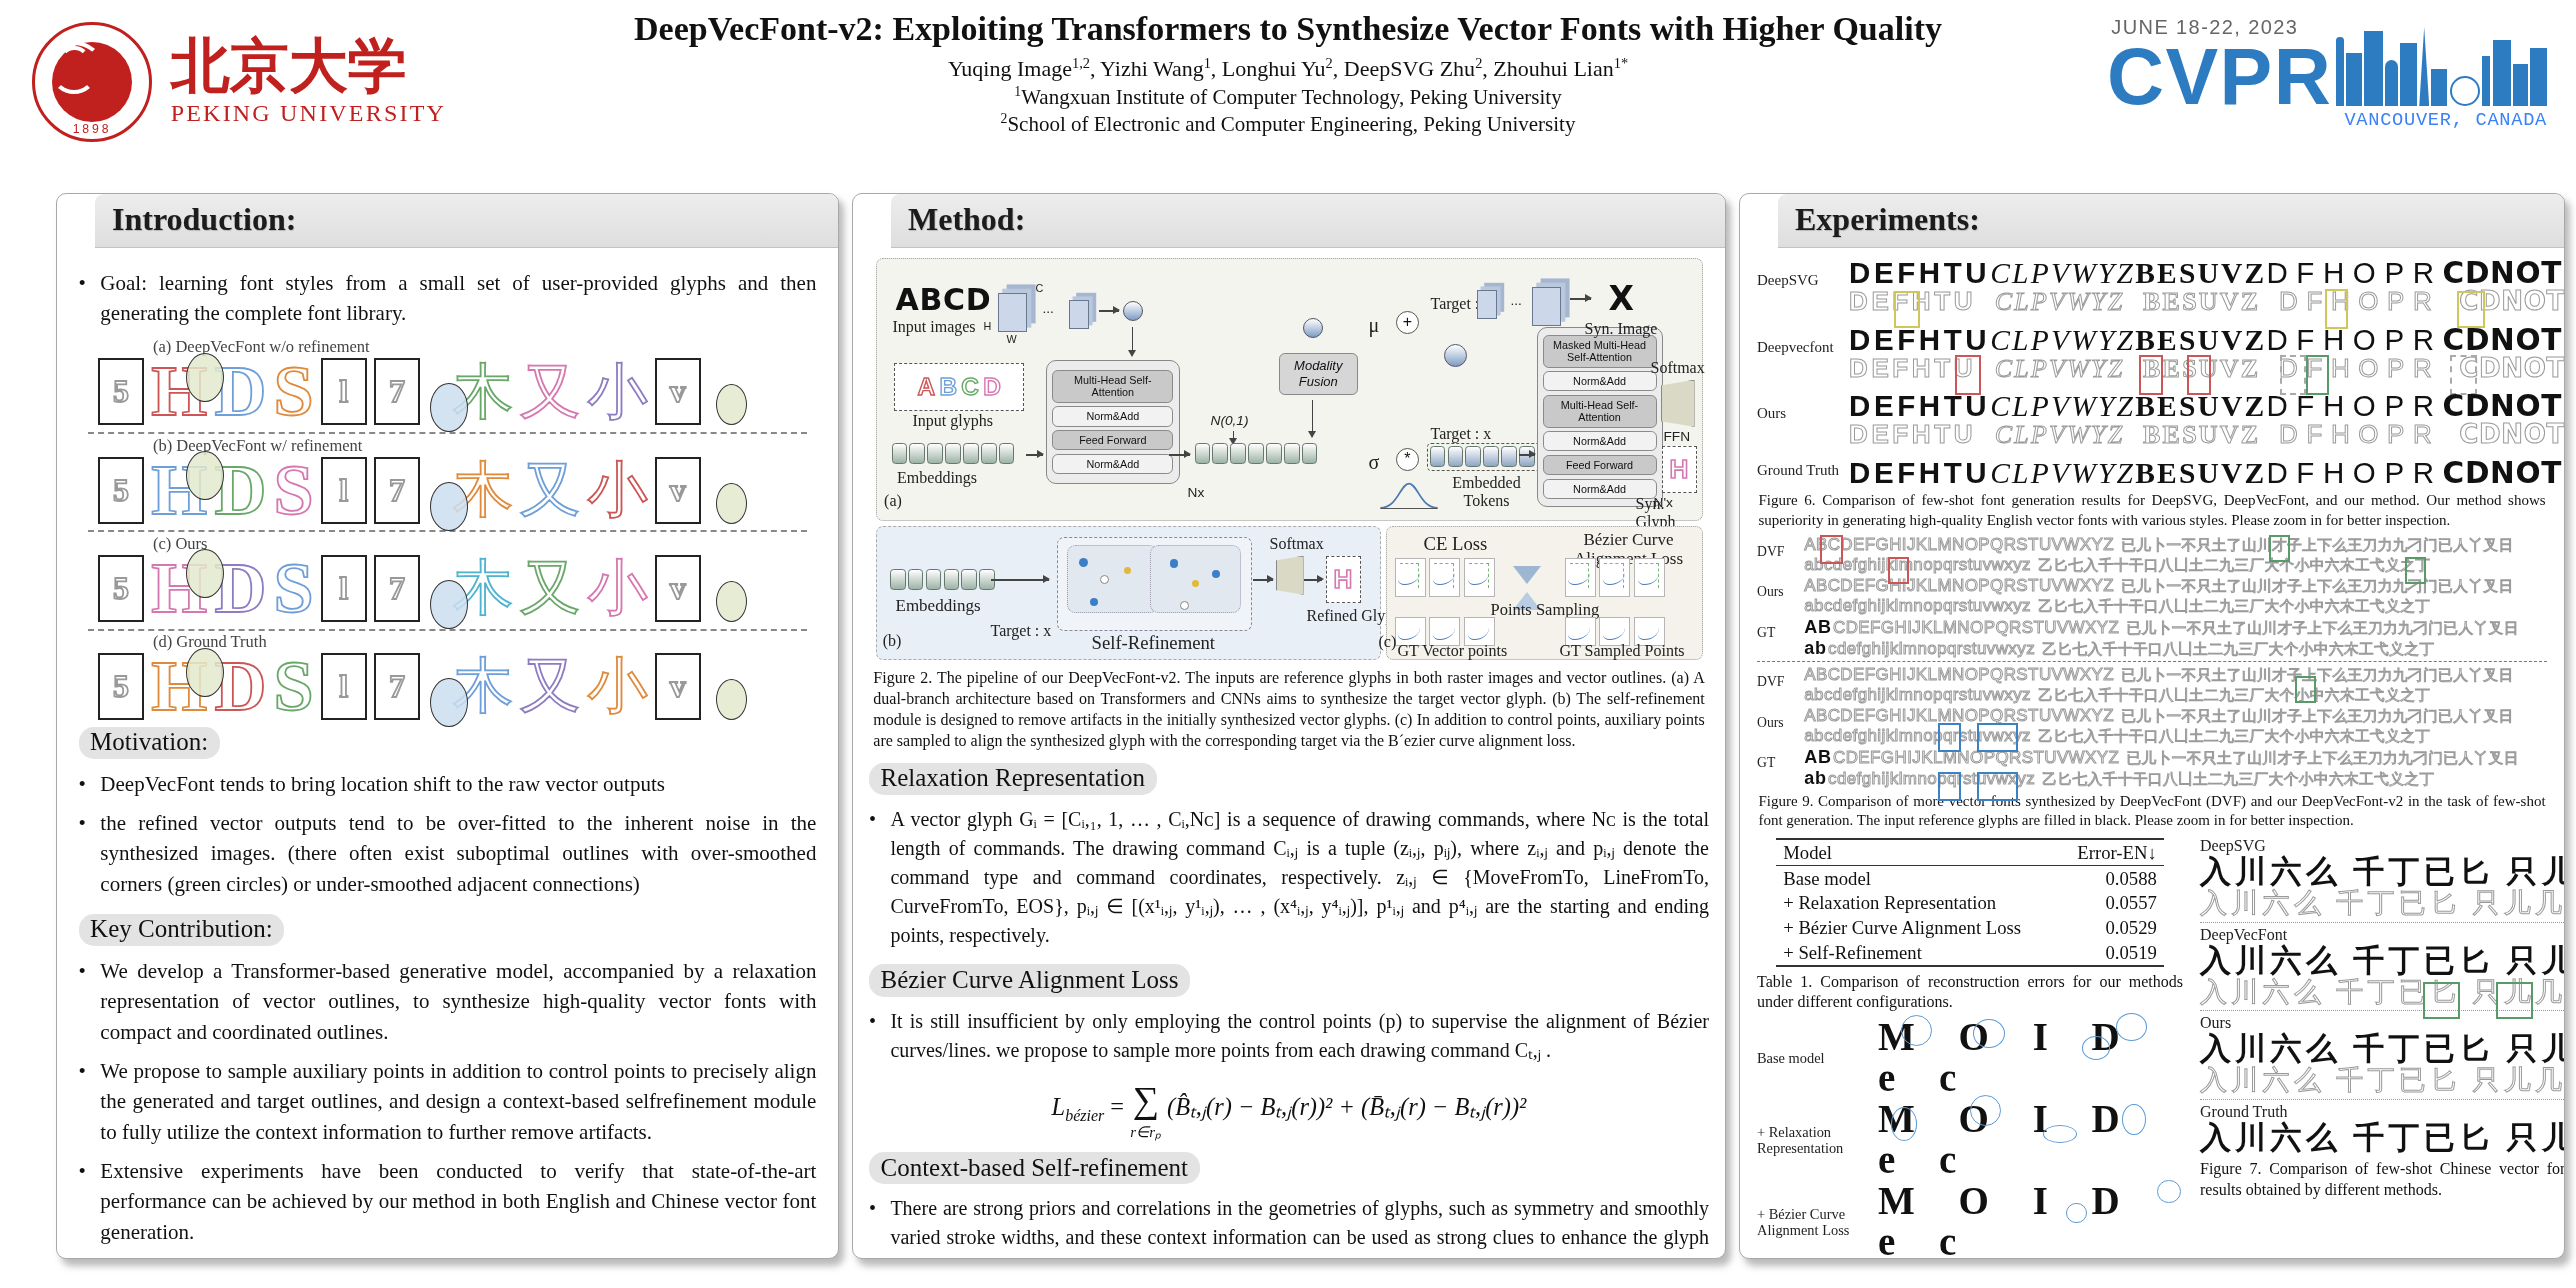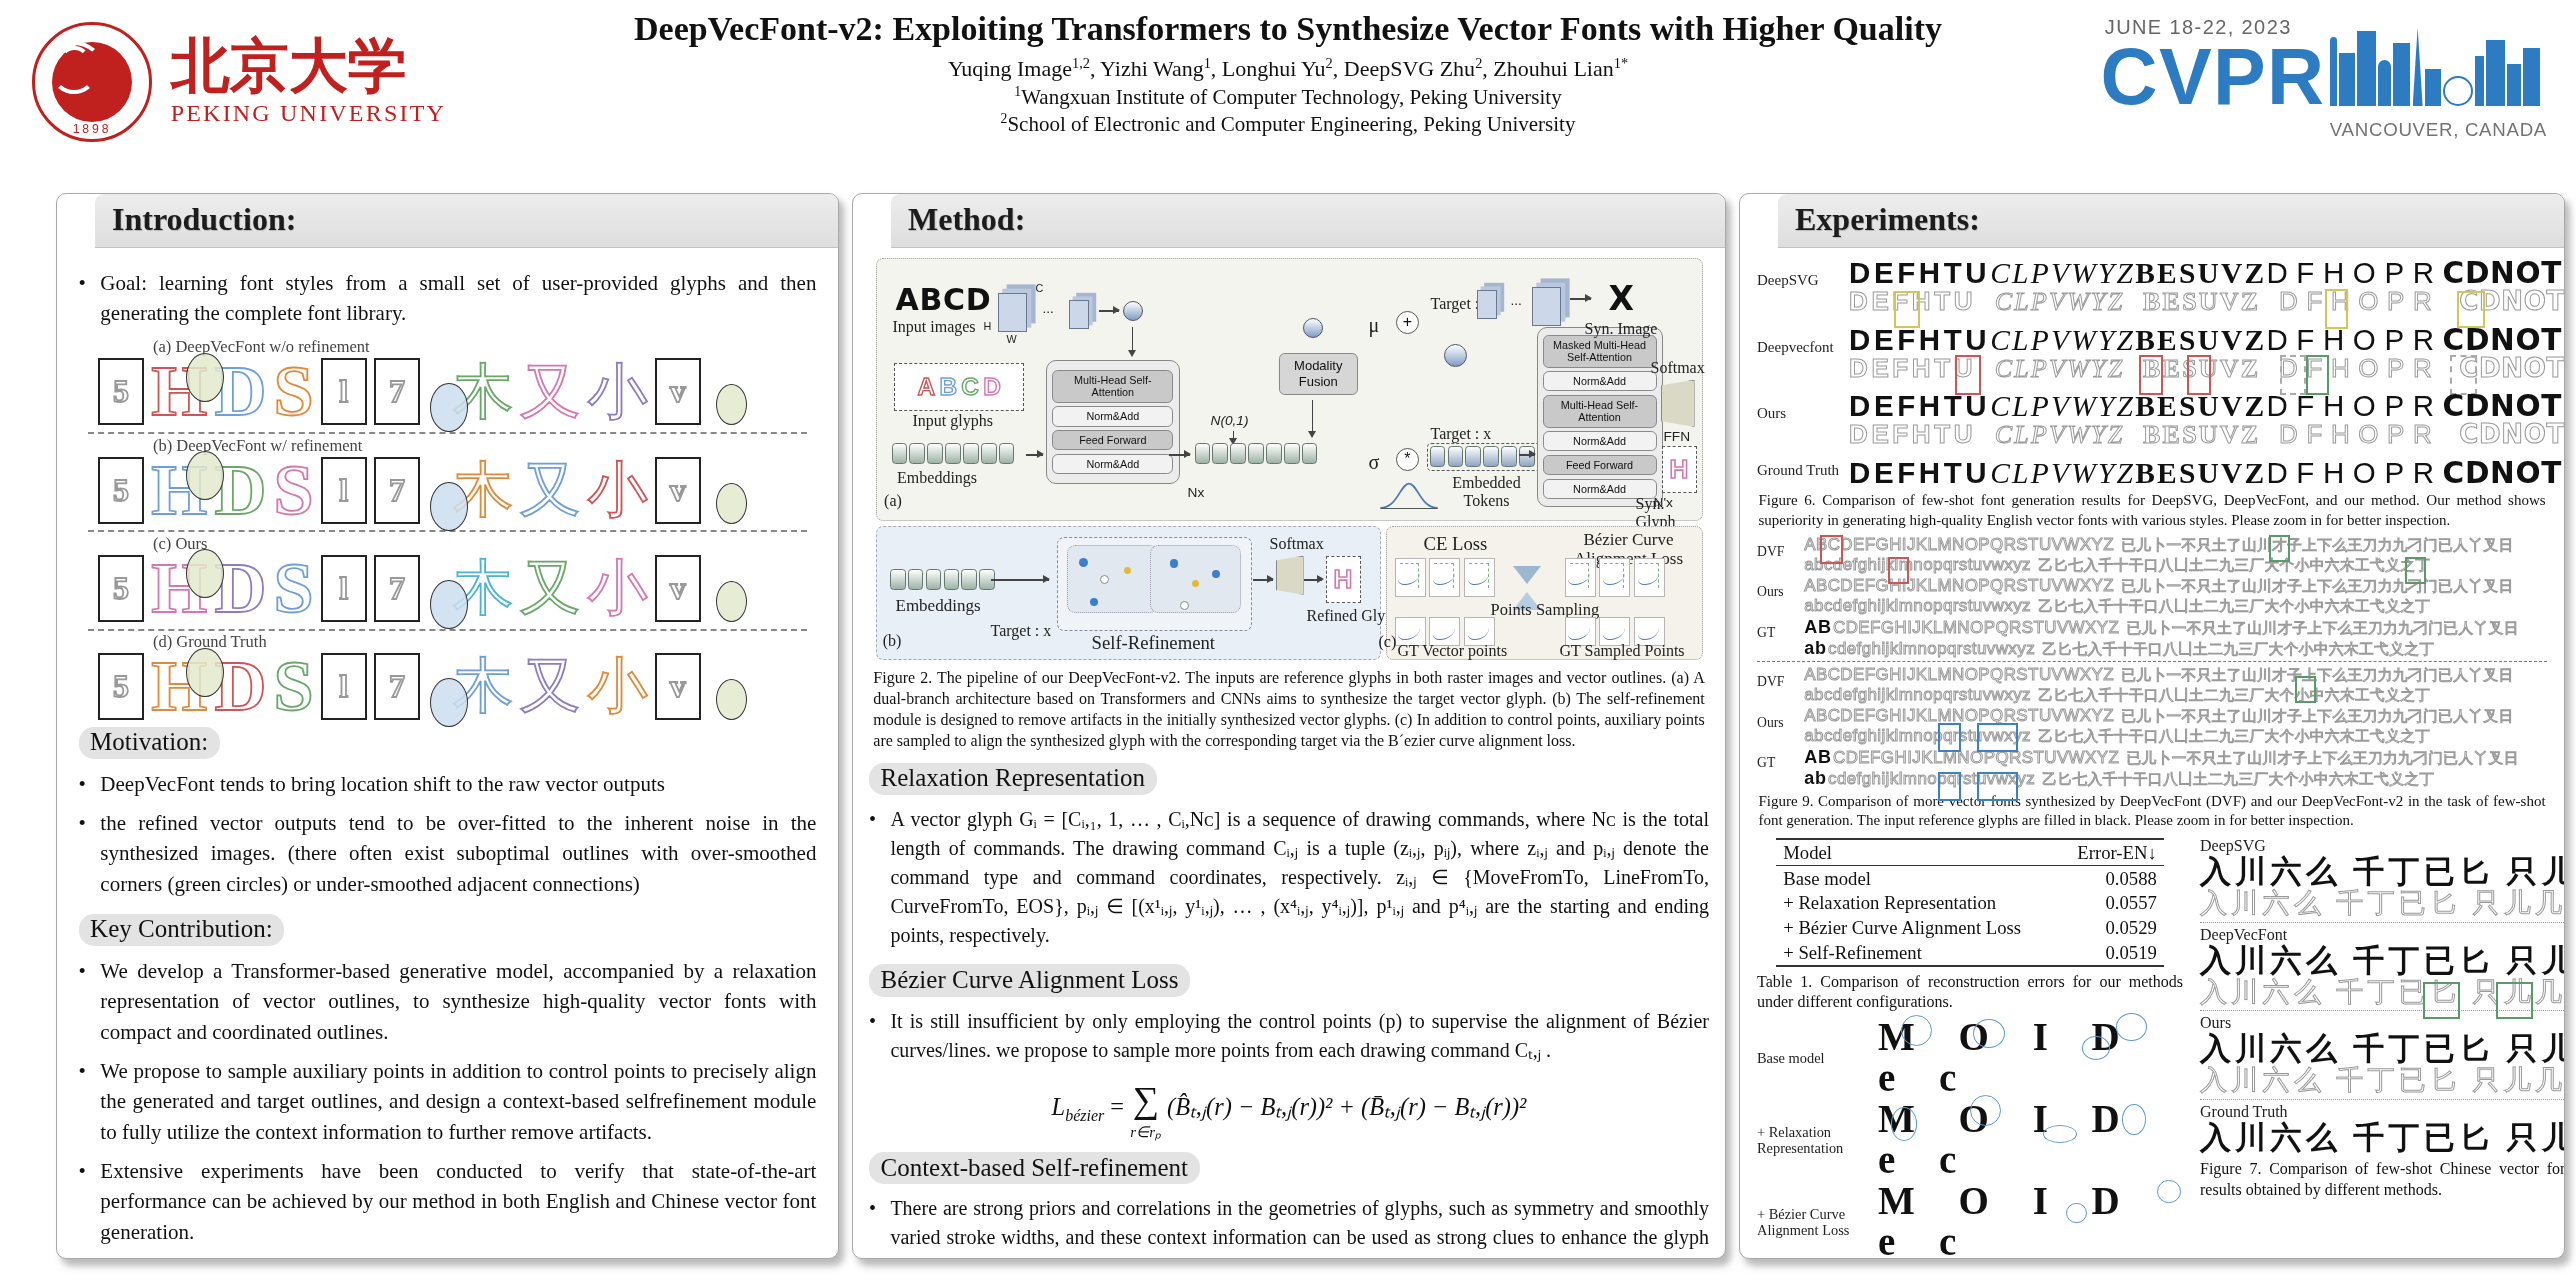--- a/index.html
+++ b/index.html
@@ -22,21 +22,21 @@
   #authors sup{font-size:14.4px;}
   .affil{font-size:21px;margin-top:1.4px;}
   .affil sup{font-size:13.7px;}
   #cvpr{position:absolute;right:29px;top:16px;display:flex;gap:4.3px;align-items:flex-start;}
   .cvpr-left{text-align:left;}
   .cvpr-date{font-family:"Liberation Sans",sans-serif;color:#666;font-size:20px;letter-spacing:1.4px;margin-left:4.3px;}
   .cvpr-name{font-family:"Liberation Sans",sans-serif;color:#2d7cc1;font-size:79px;font-weight:bold;line-height:.95;letter-spacing:1.4px;}
   .sky{display:flex;align-items:flex-end;gap:2.2px;height:86px;margin-top:4.3px;}
   .sky i{display:block;background:#2d7cc1;}
   .sky .o{background:transparent;border:2.2px solid #2d7cc1;border-radius:50%;}
-  .cvpr-city{font-family:Liberation Sans, sans-serif;color:#737373;font-size:18.7px;letter-spacing:0.7px;margin-top:13px;text-align:right;}
+  .cvpr-city{font-family:Liberation Mono, monospace;color:#3b82f6;font-size:18.7px;letter-spacing:0.7px;margin-top:3px;text-align:right;}
   
   .panel{position:absolute;top:193px;height:1064px;background:#fff;border:1.4px solid #a8a8a8;border-radius:10px;
          box-shadow:5px 6.5px 7.2px rgba(130,130,130,.55);overflow:hidden;}
   #p1{left:56px;width:781px;} #p2{left:852px;width:872px;} #p3{left:1739px;width:824px;}
   .ph{background:linear-gradient(#ededed,#dedede);border-bottom:0.7px solid #c2c2c2;border-radius:8.6px 8.6px 0 0;
       font-weight:bold;font-size:32px;padding:7.2px 17px 8.6px;color:#1c1c1c;text-shadow:0.7px 0.7px 0.7px #bbb;margin-left:38px;}
   .pc{padding:11.5px 21.6px 7.2px;}
   .chip{display:inline-block;background:#e3e3e3;border-radius:15px;padding:1.4px 11.5px 2.9px;font-size:25px;margin:5.8px 0 1.4px;}
   .b{display:flex;gap:14.4px;font-size:21px;line-height:1.45;margin:8.6px 0;text-align:justify;}
   .b .dot{flex:none;}
@@ -66,21 +66,21 @@
   .abcd{position:absolute;font-family:"DejaVu Sans",sans-serif;font-weight:900;font-size:30px;letter-spacing:0.7px;}
   .stk{position:absolute;width:27px;height:37px;background:#ccd8ea;border:1.1px solid #68788e;box-shadow:4.3px -4.3px 0 #bac8dd,8.6px -8.6px 0 #a6b6d0;}
   .stk.s{width:18.7px;height:27px;box-shadow:3.6px -3.6px 0 #bac8dd,7.2px -7.2px 0 #a6b6d0;}
   .cells{position:absolute;display:flex;gap:2.2px;}
   .cells i{display:block;width:13.7px;height:19.4px;border:0.7px solid #67786f;border-radius:3.6px;background:linear-gradient(#ffffff,#9db3a6);}
   .cells.bl i{background:linear-gradient(#ffffff,#8fa6c4);}
   .cells.dash-b{border:1.4px dashed #555;padding:2.2px;border-radius:4.3px;}
   .tbox{position:absolute;background:#ececec;border:1.1px solid #888;border-radius:10px;padding:5.8px 5.8px;}
   .tbox .blk{background:#c9c9c9;border:0.7px solid #8a8a8a;border-radius:5.8px;font-size:10.8px;text-align:center;padding:2.9px 2.9px;margin:3.6px 0;line-height:1.15;}
   .tbox .blk.lt{background:#f2f2f2;}
-  .fuse{position:absolute;background:#d6d6d6;border:1.1px solid #888;border-radius:5.8px;font-size:13px;text-align:center;padding:4.3px 5.8px;line-height:1.2;}
+  .fuse{position:absolute;background:#d6d6d6;border:1.1px solid #888;border-radius:5.8px;font-size:13px;text-align:center;padding:4.3px 5.8px;line-height:1.2;font-style:italic;}
   .opc{position:absolute;width:21.6px;height:21.6px;border:1.4px solid #555;border-radius:50%;background:#fff;font-size:16px;text-align:center;line-height:20px;}
   .lat{position:absolute;width:18.7px;height:18.7px;border:1.4px solid #556;border-radius:50%;background:linear-gradient(#fff,#7f9cc4);}
   .ffn{position:absolute;width:32px;height:45px;background:#d9d9c5;border:1.1px solid #888;clip-path:polygon(0 12%,100% 0,100% 100%,0 88%);}
   .gbox{position:absolute;width:33px;height:45px;border:1.8px dashed #555;background:#fff;display:flex;align-items:center;justify-content:center;}
   .gbox b{font-size:26px;color:transparent;-webkit-text-stroke:1.6px #d678b0;}
   .ar{position:absolute;background:#444;height:1.8px;}
   .ar:after{content:"";position:absolute;right:-1.4px;top:-3.6px;border-left:7.2px solid #444;border-top:4.3px solid transparent;border-bottom:4.3px solid transparent;}
   .arv{position:absolute;background:#444;width:1.8px;}
   .arv:after{content:"";position:absolute;left:-3.6px;bottom:-1.4px;border-top:7.2px solid #444;border-left:4.3px solid transparent;border-right:4.3px solid transparent;}
   .srbox{position:absolute;background:#f0f3f8;border:1.4px dashed #889;border-radius:7.2px;}

